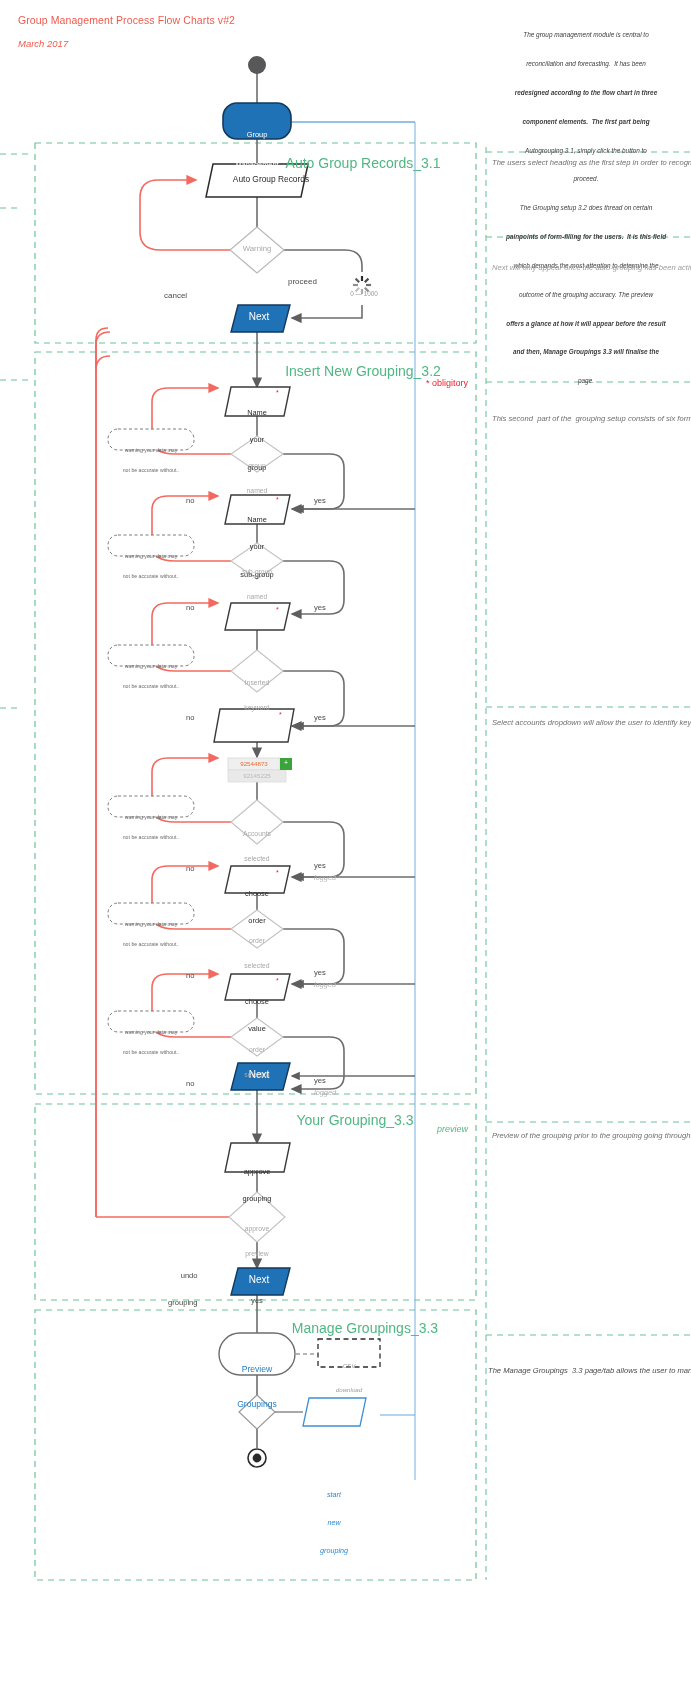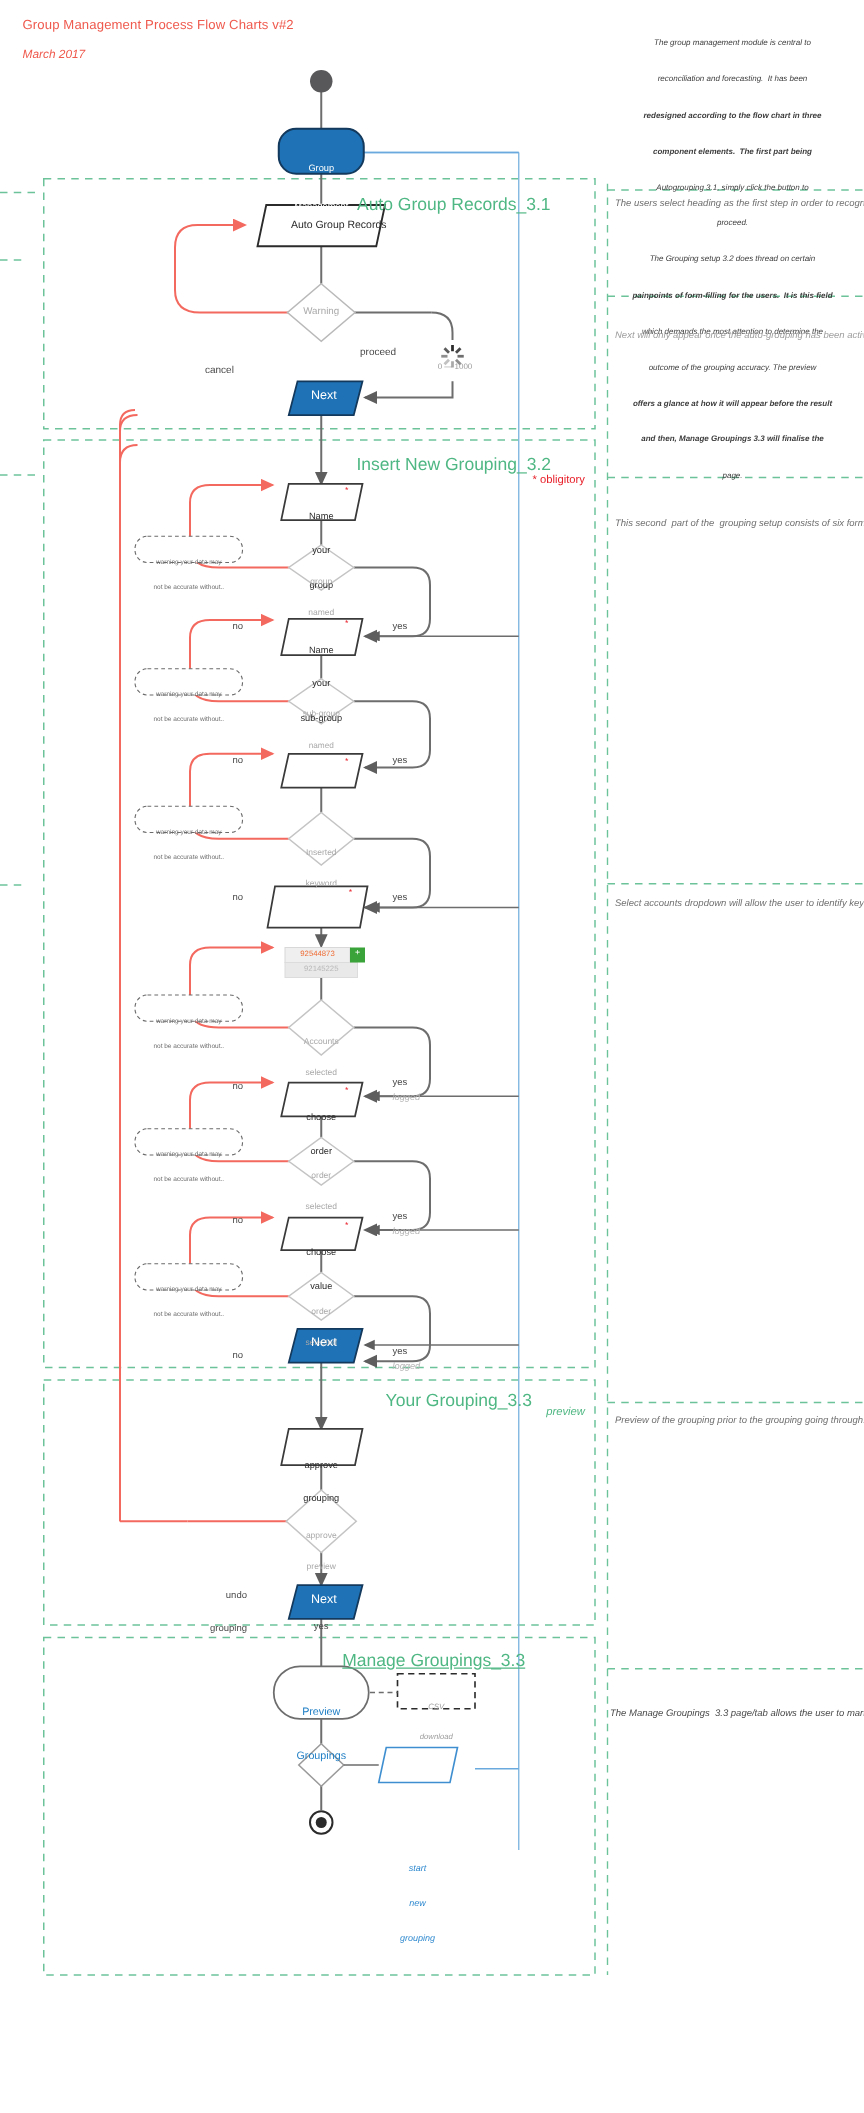--- a/index.html
+++ b/index.html
@@ -291,23 +291,23 @@
     <div>which demands the most attention to determine the</div>
     <div>outcome of the grouping accuracy. The preview</div>
     <div style="font-weight:bold">offers a glance at how it will appear before the result</div>
     <div style="font-weight:bold">and then, Manage Groupings 3.3 will finalise the</div>
     <div>page.</div>
   </div>
 
   <div class="t secLabel" style="left:258px;top:155px;width:210px;">Auto Group Records_3.1</div>
   <div class="t secLabel" style="left:258px;top:363px;width:210px;">Insert New Grouping_3.2</div>
   <div class="t oblig" style="left:258px;top:378px;width:210px;">* obligitory</div>
-  <div class="t secLabel" style="left:262px;top:1112px;width:210px;">Your Grouping_3.3</div>
+  <div class="t secLabel" style="left:250px;top:1112px;width:210px;">Your Grouping_3.3</div>
   <div class="t secSub" style="left:258px;top:1124px;width:210px;">preview</div>
-  <div class="t secLabel" style="left:242px;top:1320px;width:210px;text-decoration:underline;">Manage Groupings_3.3</div>
+  <div class="t secLabel" style="left:260px;top:1320px;width:210px;">Manage Groupings_3.3</div>
 
   <div class="t note dark" style="left:492px;top:157px;width:172px;">The users select heading as the first step in order to recognise the forecast later.</div>
   <div class="t note" style="left:492px;top:262px;width:160px;">Next will only appear once the auto-grouping has been activated.</div>
   <div class="t note dark" style="left:492px;top:413px;width:176px;">This second  part of the  grouping setup consists of six form fields with obligatory steps to fill.  group name1, sub-group 2, Keyword 3,  Select Account 4,  choose order 5, choose value 6.</div>
   <div class="t note dark" style="left:492px;top:717px;width:172px;">Select accounts dropdown will allow the user to identify key accounts and log as many as they want as they progress through the system.</div>
   <div class="t note dark" style="left:492px;top:1130px;width:172px;">Preview of the grouping prior to the grouping going through.  This allows the user to review what is included and go back to rectify anything missed. This has yet to be approved however.</div>
   <div class="t note bold" style="left:488px;top:1365px;width:180px;font-style:italic;">The Manage Groupings  3.3 page/tab allows the user to manage all the groupings and in consistent fashion - does not limit the user to a wizard process instead opens an ambiguous system with easy access to all the tabs 3.1,3.2,3.3.  The user should be allowed to primarily find what they need and  leave quickly in order to accomplish thei workflow needs.</div>
 
   <div class="t nodeTxt white ctr" style="left:257px;top:110px;width:70px;font-size:7.4px;line-height:1.35;">
     <div>Group</div>

